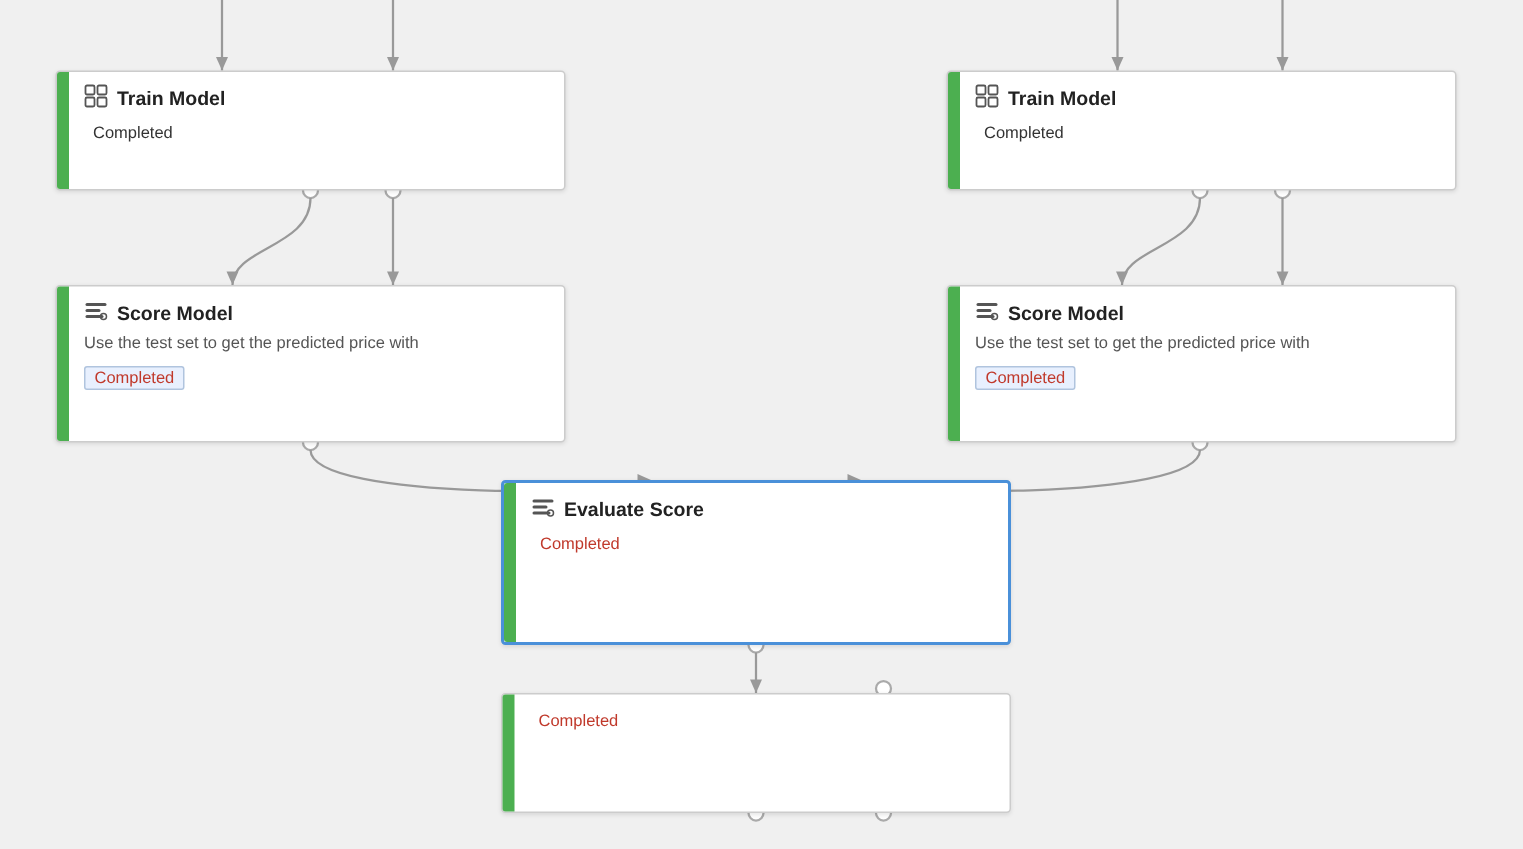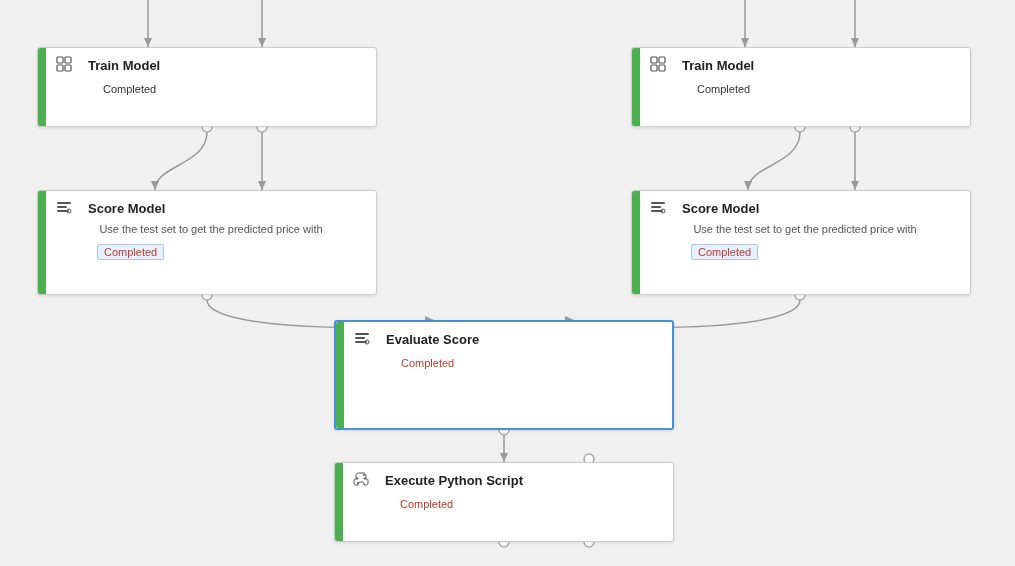--- a/index.html
+++ b/index.html
@@ -39,44 +39,42 @@
       border-radius: 2px 0 0 2px;
       flex-shrink: 0;
     }
     .node-content {
       padding: 8px 10px;
       flex: 1;
     }
     .node-title {
       display: flex;
       align-items: center;
-      gap: 16px;
+      gap: 6px;
       font-size: 13px;
       font-weight: 600;
       color: #222;
       margin-bottom: 4px;
     }
     .node-icon {
       color: #555;
       font-size: 14px;
     }
     .node-desc {
       font-size: 11px;
       color: #555;
       margin-bottom: 6px;
       line-height: 1.3;
-      text-align: center;
     }
     .node-status {
       display: inline-block;
       padding: 1px 6px;
       border-radius: 2px;
       font-size: 11px;
       font-weight: 500;
-      margin-left: 41px;
     }
     .status-completed-plain {
       color: #333;
       background: transparent;
     }
     .status-completed-highlight {
       color: #c0392b;
       background: #e8f0fe;
       border: 1px solid #b0c4de;
     }
@@ -221,27 +219,17 @@
         </span>
         <span>Evaluate Score</span>
       </div>
       <div class="node-status" style="color:#c0392b;">Completed</div>
     </div>
   </div>
 
   <div class="node" style="left:334px; top:462px; width:340px; min-height:80px;">
     <div class="node-accent"></div>
     <div class="node-content">
-      <div class="node-title">
-        <span class="node-icon">
-          <svg width="16" height="16" viewBox="0 0 16 16" fill="none">
-            <path d="M6 2 C4 2 3 3 3 5 L3 7 L5 7 L5 8 L2 8 C1 8 1 9 1 10 L1 12 C1 14 2 14 4 14 L5 14 L5 13 C5 11.5 6 11 7 11 L9 11 C10 11 11 11.5 11 13 L11 14 L12 14 C14 14 15 14 15 12 L15 10 C15 9 15 8 14 8 L11 8 L11 7 L13 7 L13 5 C13 3 12 2 10 2 Z" stroke="#555" stroke-width="1" fill="none"></path>
-            <circle cx="5" cy="12" r="1" fill="#555"></circle>
-            <circle cx="11" cy="4" r="1" fill="#555"></circle>
-          </svg>
-        </span>
-        <span>Execute Python Script</span>
-      </div>
       <div class="node-status" style="color:#c0392b;">Completed</div>
     </div>
   </div>
 
 </div>
 
 </body></html>

